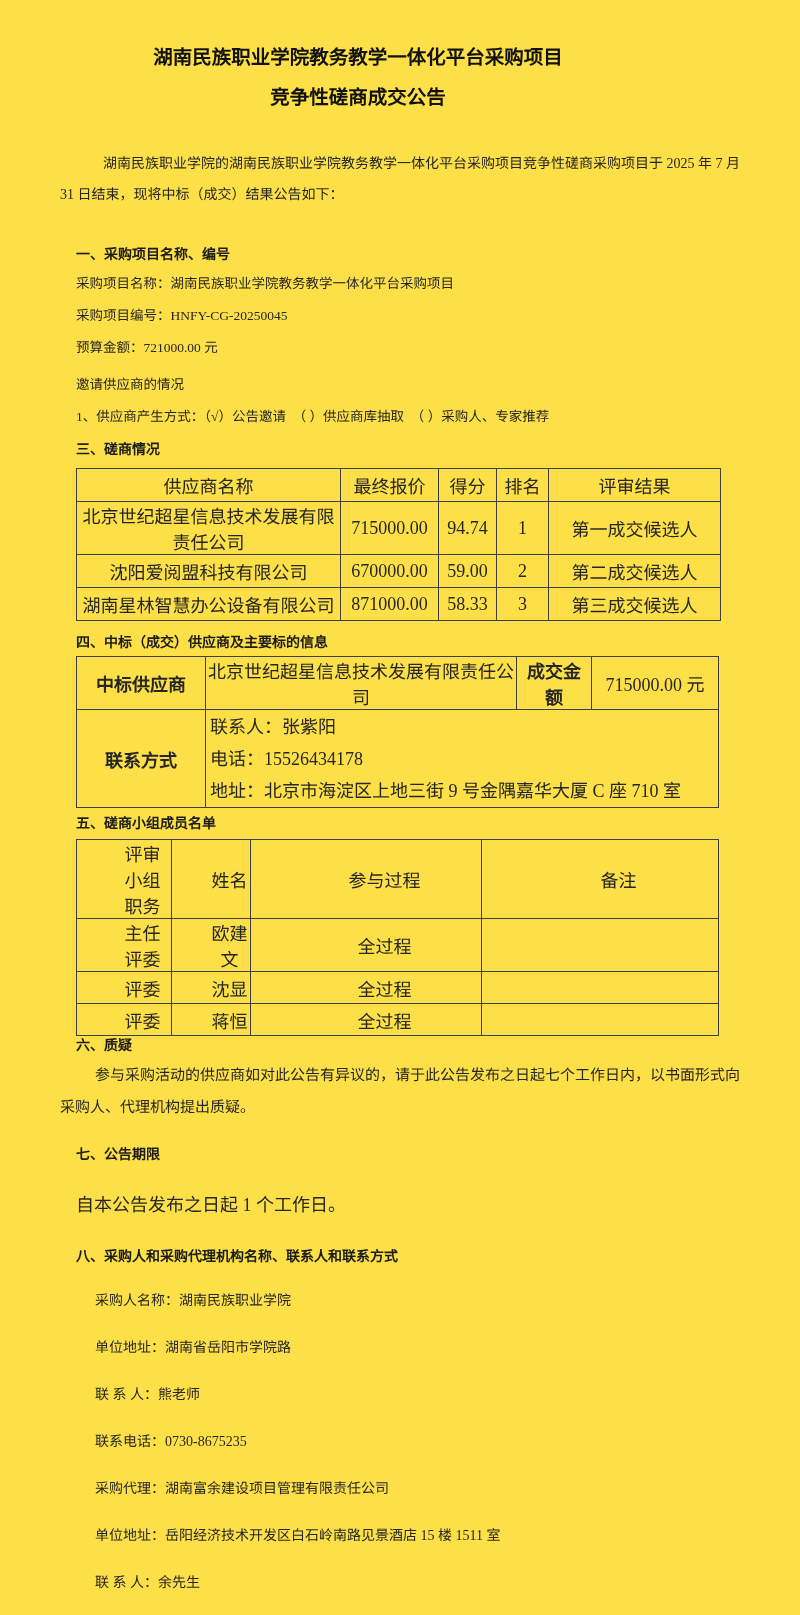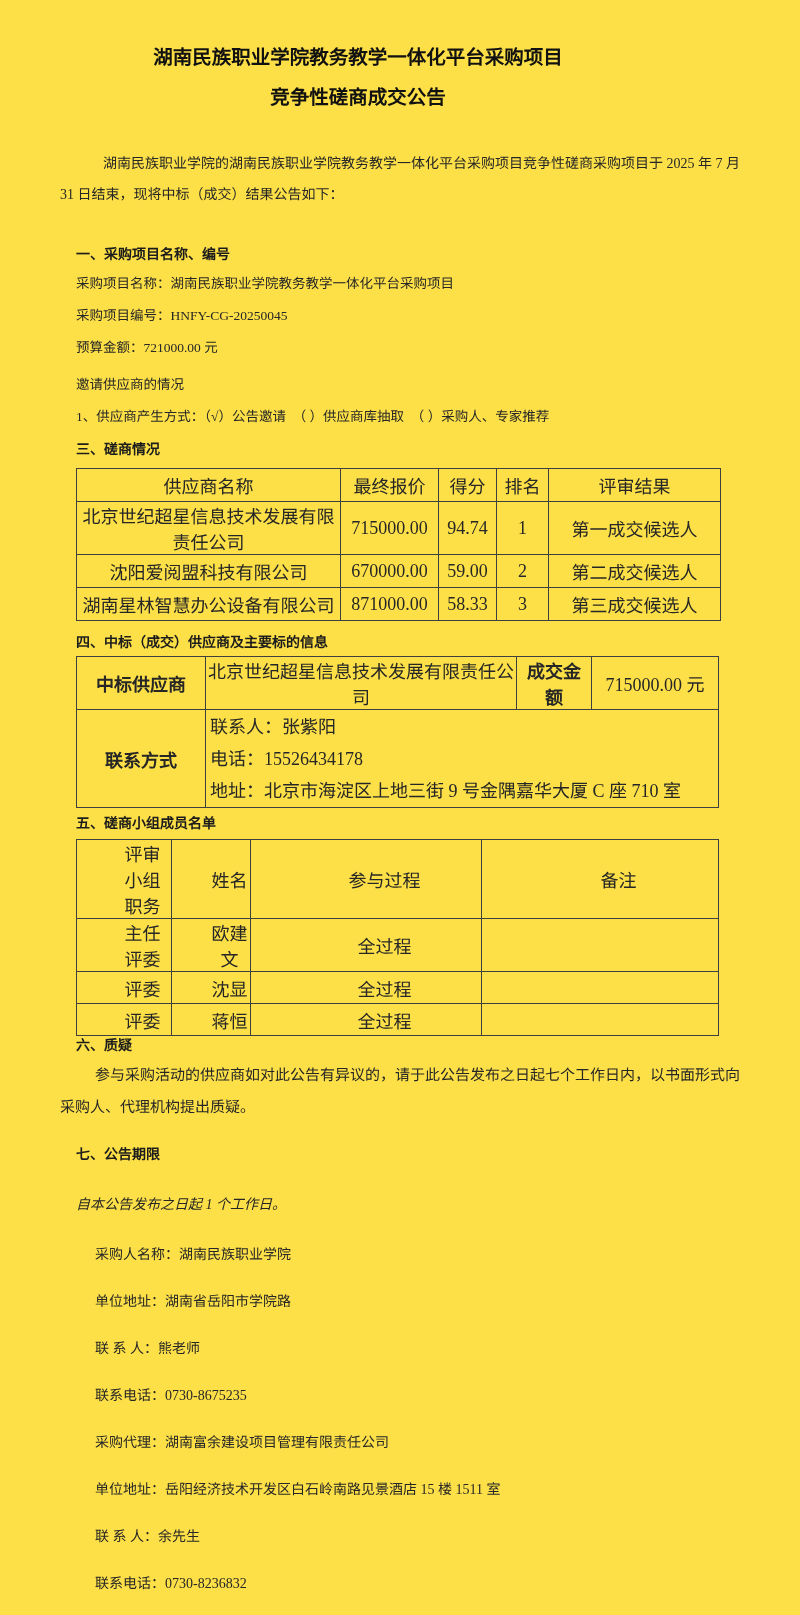--- a/index.html
+++ b/index.html
@@ -33,21 +33,21 @@
         font-weight:normal;padding:0 2px;overflow:hidden;}
   .t1{width:644px;} .t1 td,.t1 th{height:32px;}
   .t2{width:642px;margin-top:3px;}
   .t2 .lblcell{font-weight:bold;}
   .t2 .row1 td,.t2 .row1 th{height:32px;}
   .t2 .contact-cell{height:97px;text-align:left;padding-left:4px;}
   .t2 .contact-cell div{line-height:32px;}
   .t3{width:642px;margin-top:5px;} .t3 td,.t3 th{height:31px;padding-left:39px;}
 
   .para{margin:3px 0 0;font-size:15px;line-height:32px;text-align:justify;text-indent:35px;}
-  .plain{font-size:14px;line-height:32px;margin:24px 0 0 16px;font-style:italic;}
+  .plain{font-size:18px;line-height:32px;margin:24px 0 0 16px;}
 
   .s8item{font-size:14px;line-height:20px;margin:27px 0 0 35px;white-space:nowrap;}
   .s8item.first{margin-top:24px;}
 </style>
 </head>
 <body>
 
 <div class="page">
 
   <div class="title-wrap">
@@ -182,20 +182,21 @@
     <div class="h mt11">六、质疑</div>
     <p class="para">参与采购活动的供应商如对此公告有异议的，请于此公告发布之日起七个工作日内，以书面形式向采购人、代理机构提出质疑。</p>
   </section>
 
   <section>
     <div class="h mt22">七、公告期限</div>
     <div class="plain">自本公告发布之日起 1 个工作日。</div>
   </section>
 
   <section>
+    <div class="h mt26">八、采购人和采购代理机构名称、联系人和联系方式</div>
     <div class="s8item first">采购人名称：湖南民族职业学院</div>
     <div class="s8item">单位地址：湖南省岳阳市学院路</div>
     <div class="s8item">联 系 人：熊老师</div>
     <div class="s8item">联系电话：0730-8675235</div>
     <div class="s8item">采购代理：湖南富余建设项目管理有限责任公司</div>
     <div class="s8item">单位地址：岳阳经济技术开发区白石岭南路见景酒店 15 楼 1511 室</div>
     <div class="s8item">联 系 人：余先生</div>
     <div class="s8item">联系电话：0730-8236832</div>
   </section>
 

